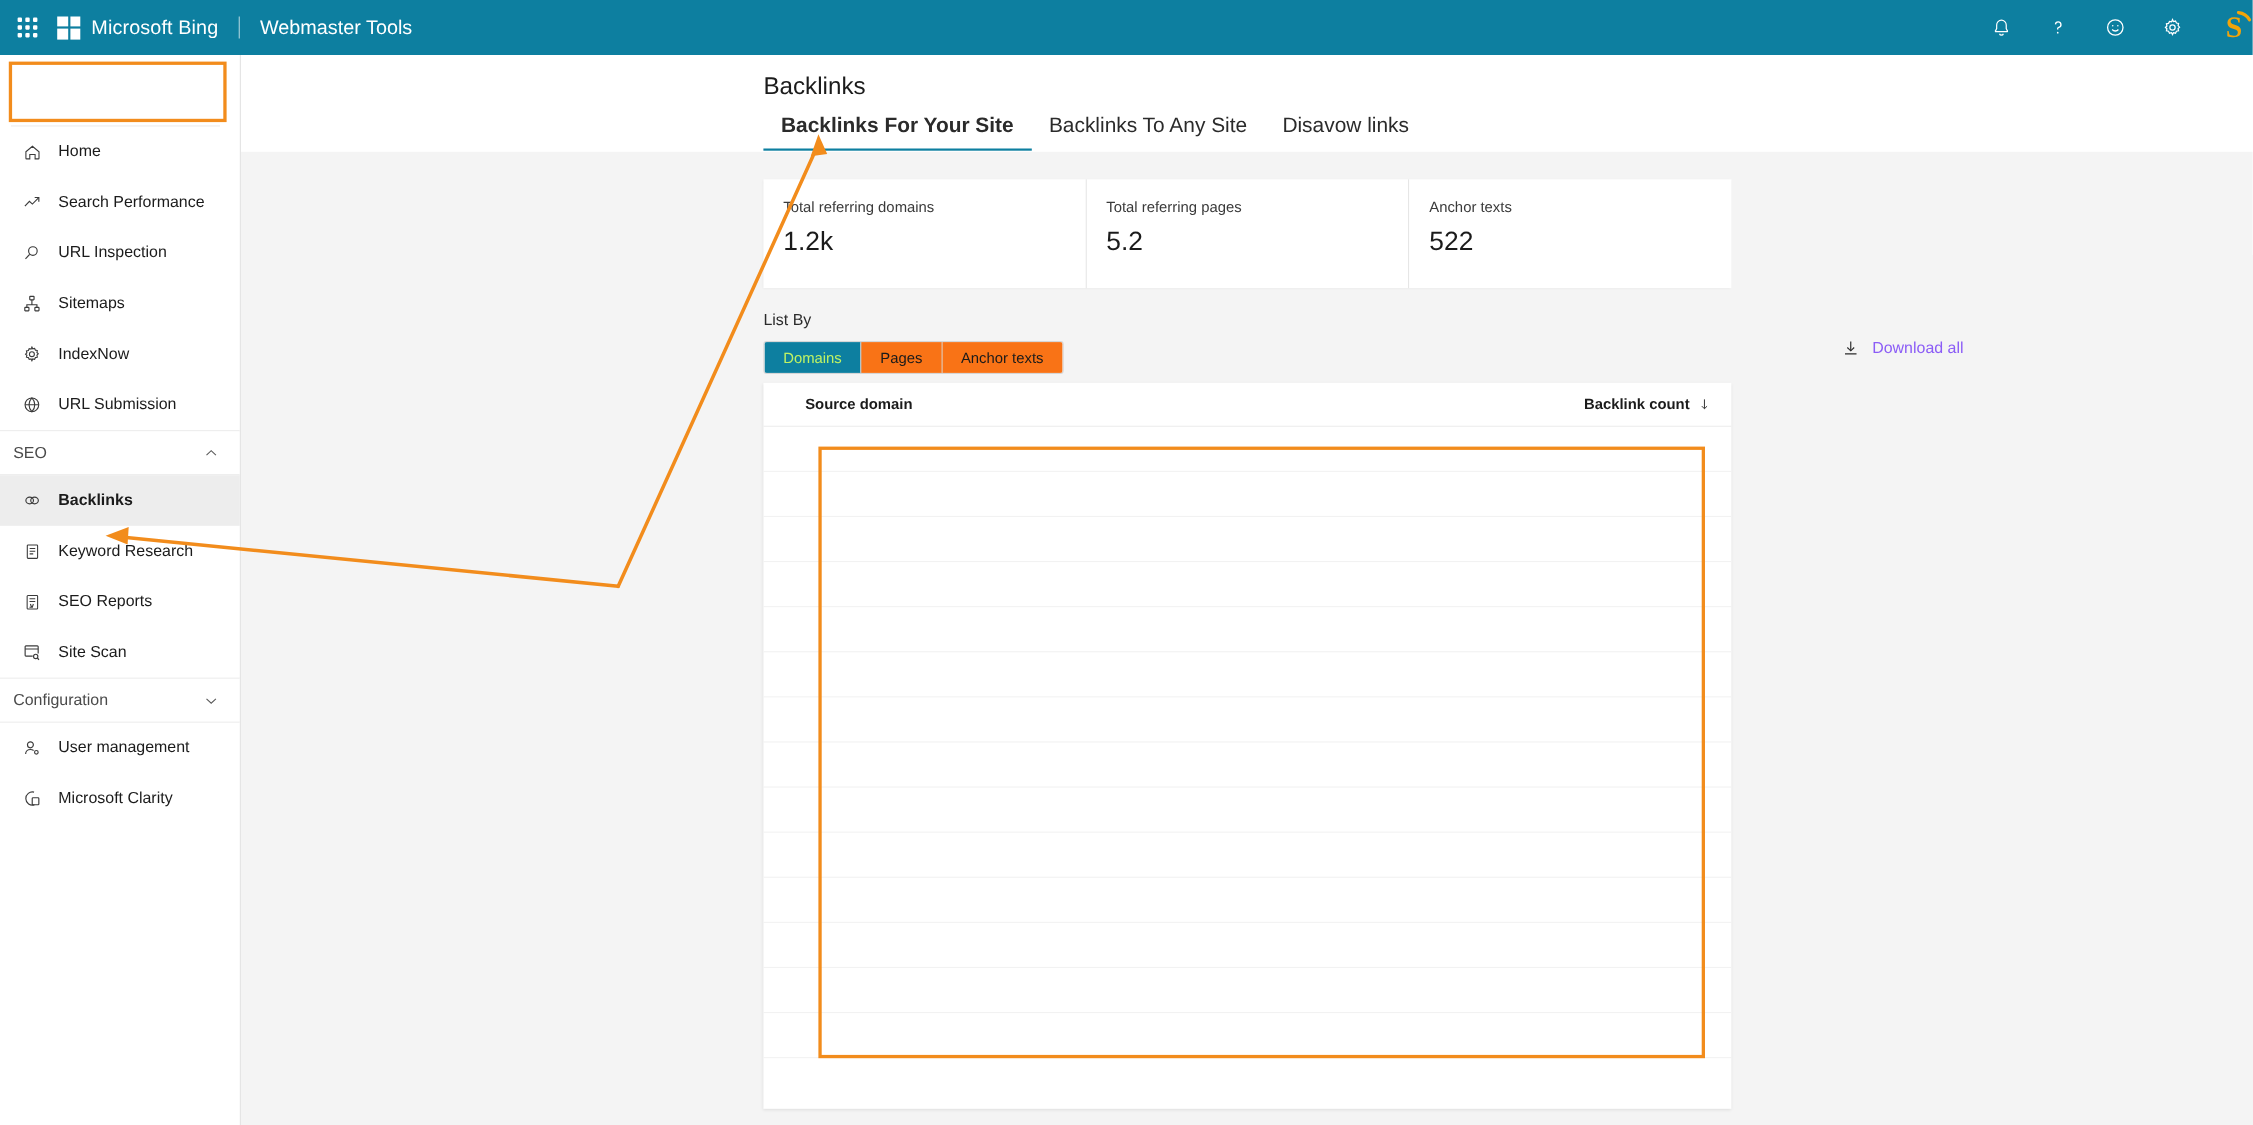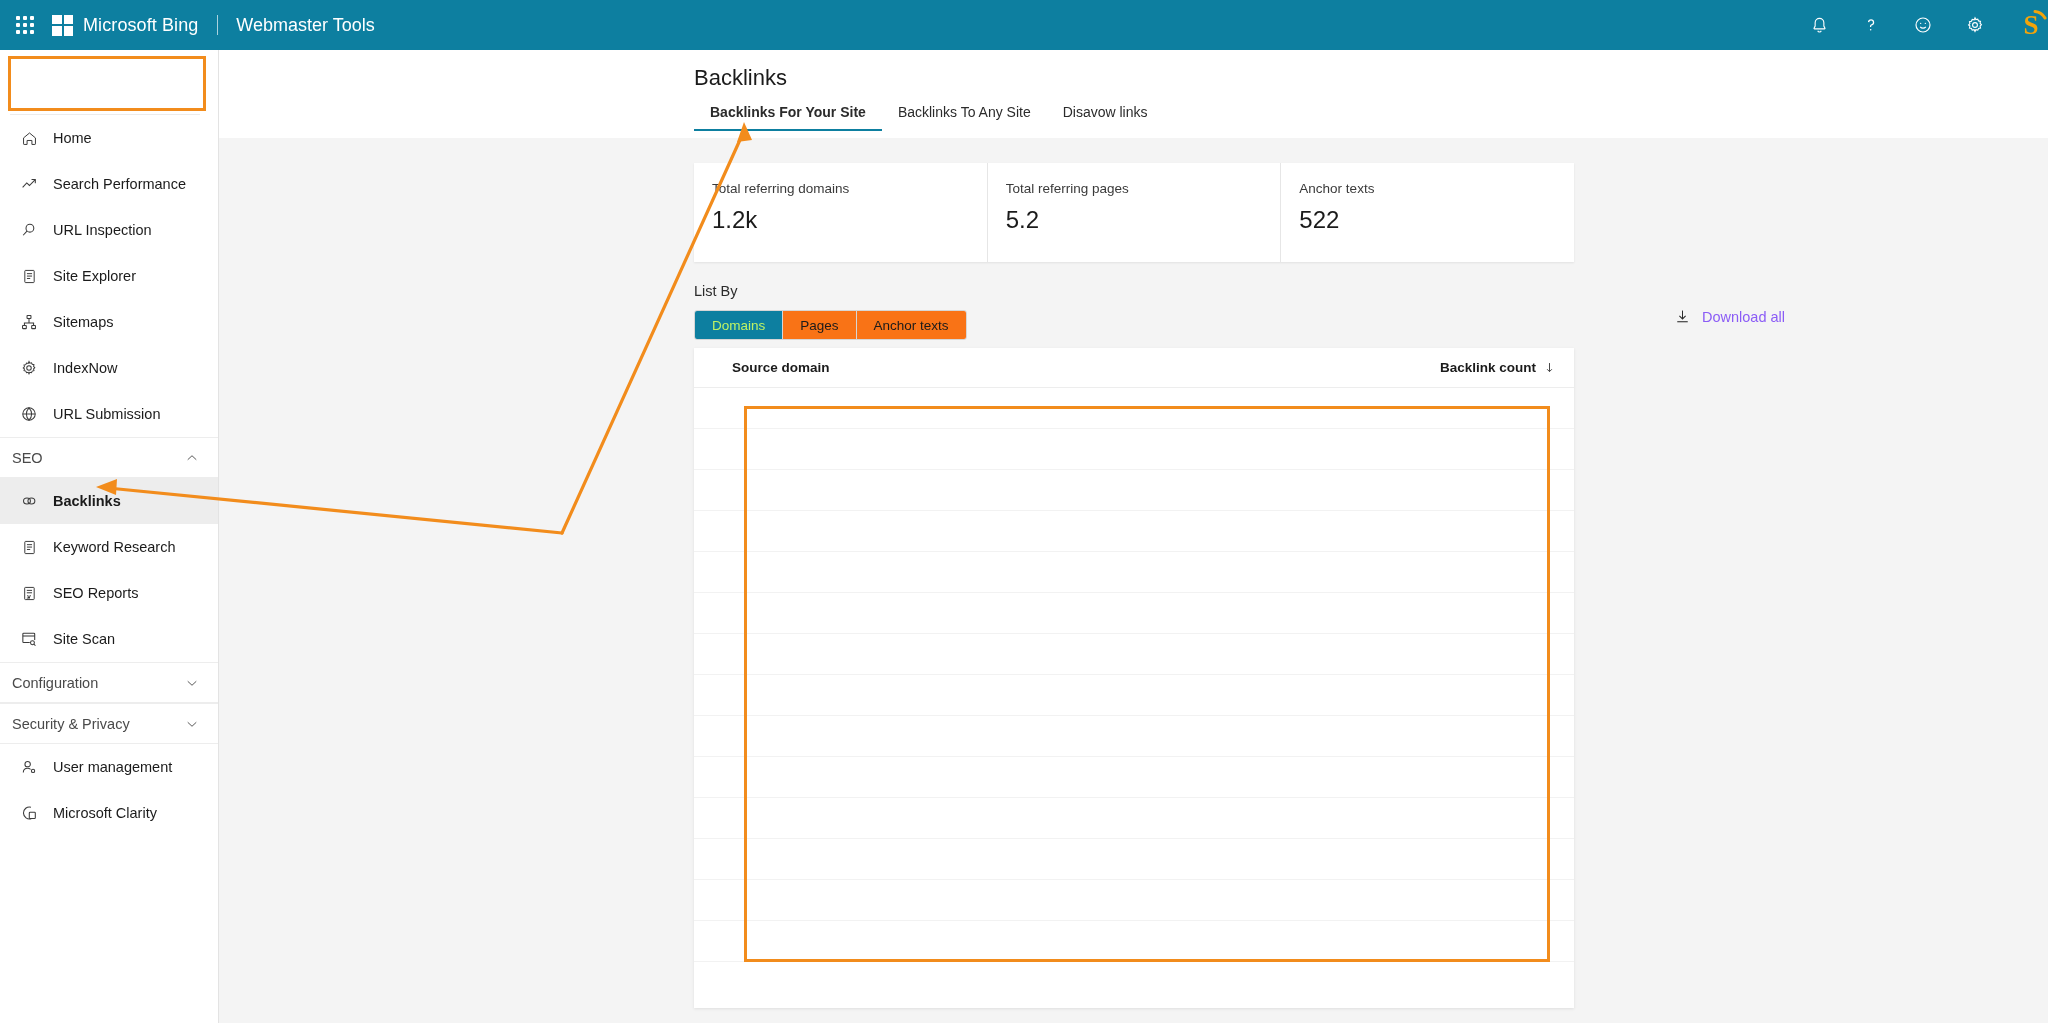--- a/index.html
+++ b/index.html
@@ -173,21 +173,21 @@
     color: #1b1b1b;
   }
   .tabs {
     position: absolute;
     left: 475px; top: 54px;
     display: flex;
     align-items: flex-end;
     gap: 0px;
   }
   .tab {
-    font-size: 14px;
+    font-size: 19px;
     color: #2b2b2b;
     padding: 0 16px 9px 16px;
     cursor: pointer;
     border-bottom: 2px solid transparent;
     white-space: nowrap;
   }
   .tab:first-child { padding-left: 16px; }
   .tab.active {
     font-weight: bold;
     border-bottom: 2.5px solid #0d7fa0;
@@ -417,29 +417,20 @@
   <div class="nav-item">
     <span class="ico">
       <svg width="18" height="18" viewBox="0 0 24 24" fill="none" stroke="currentColor" stroke-width="1.4">
         <circle cx="13.2" cy="9.6" r="5.2"></circle>
         <path d="M9.3 13.6 4.2 19"></path>
       </svg>
     </span>
     <span>URL Inspection</span>
   </div>
 
-  <div class="nav-item">
-    <span class="ico">
-      <svg width="17" height="17" viewBox="0 0 24 24" fill="none" stroke="currentColor" stroke-width="1.4">
-        <rect x="5.4" y="3.4" width="13.2" height="17.2" rx="1"></rect>
-        <path d="M8.4 8h7.2M8.4 11.4h7.2M8.4 14.8h4.6"></path>
-      </svg>
-    </span>
-    <span>Site Explorer</span>
-  </div>
 
   <div class="nav-item">
     <span class="ico">
       <svg width="18" height="18" viewBox="0 0 24 24" fill="none" stroke="currentColor" stroke-width="1.4">
         <rect x="9.4" y="3.2" width="5.2" height="4.2" rx=".6"></rect>
         <rect x="3.4" y="16.6" width="5" height="4.2" rx=".6"></rect>
         <rect x="15.6" y="16.6" width="5" height="4.2" rx=".6"></rect>
         <path d="M12 7.4v4.4M5.9 16.6v-3.2h12.2v3.2M12 11.8v1.6"></path>
       </svg>
     </span>
@@ -521,28 +512,20 @@
   <div class="nav-group">
     <span class="grp-label">Configuration</span>
     <span class="chev">
       <svg width="16" height="16" viewBox="0 0 24 24" fill="none" stroke="currentColor" stroke-width="1.5">
         <path d="M5.6 9.4 12 15.4l6.4-6"></path>
       </svg>
     </span>
   </div>
 
 
-  <div class="nav-group">
-    <span class="grp-label">Security &amp; Privacy</span>
-    <span class="chev">
-      <svg width="16" height="16" viewBox="0 0 24 24" fill="none" stroke="currentColor" stroke-width="1.5">
-        <path d="M5.6 9.4 12 15.4l6.4-6"></path>
-      </svg>
-    </span>
-  </div>
 
   <div class="nav-item">
     <span class="ico">
       <svg width="18" height="18" viewBox="0 0 24 24" fill="none" stroke="currentColor" stroke-width="1.4">
         <circle cx="10.2" cy="8.2" r="3.6"></circle>
         <path d="M4.4 19.4c0-3.4 2.6-5.6 5.8-5.6 1.5 0 2.9.5 3.9 1.3"></path>
         <circle cx="17.4" cy="17.2" r="2.2"></circle>
       </svg>
     </span>
     <span>User management</span>

